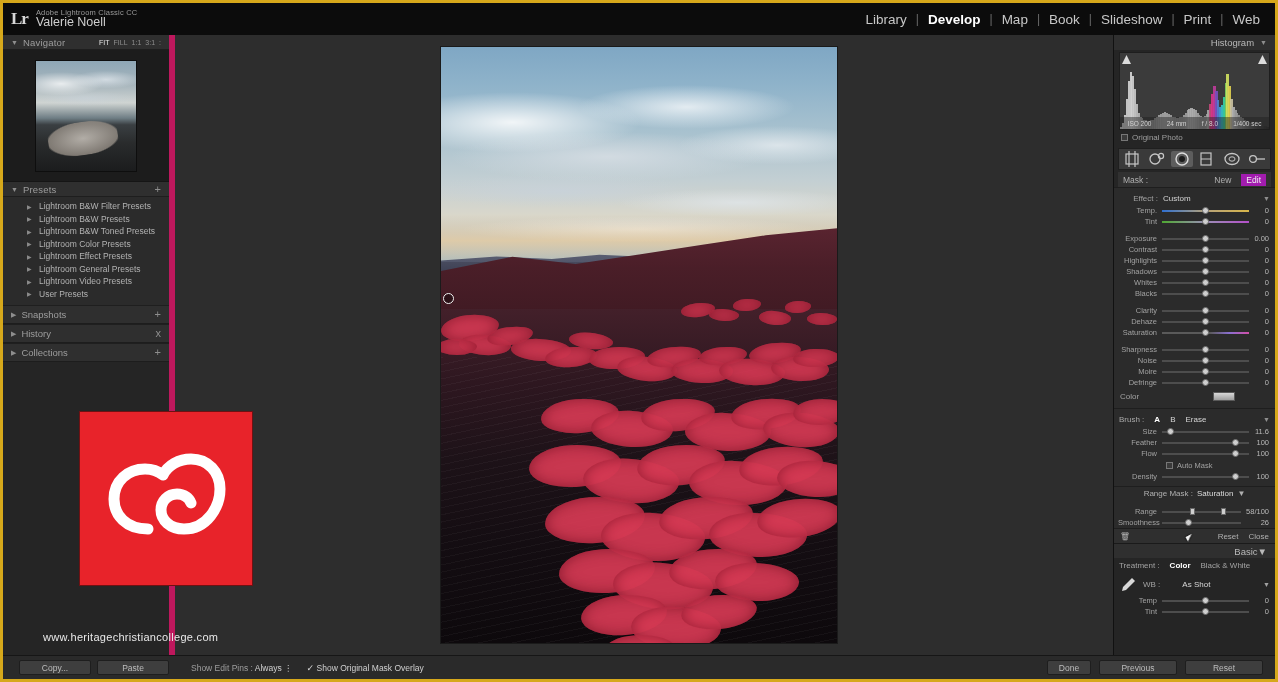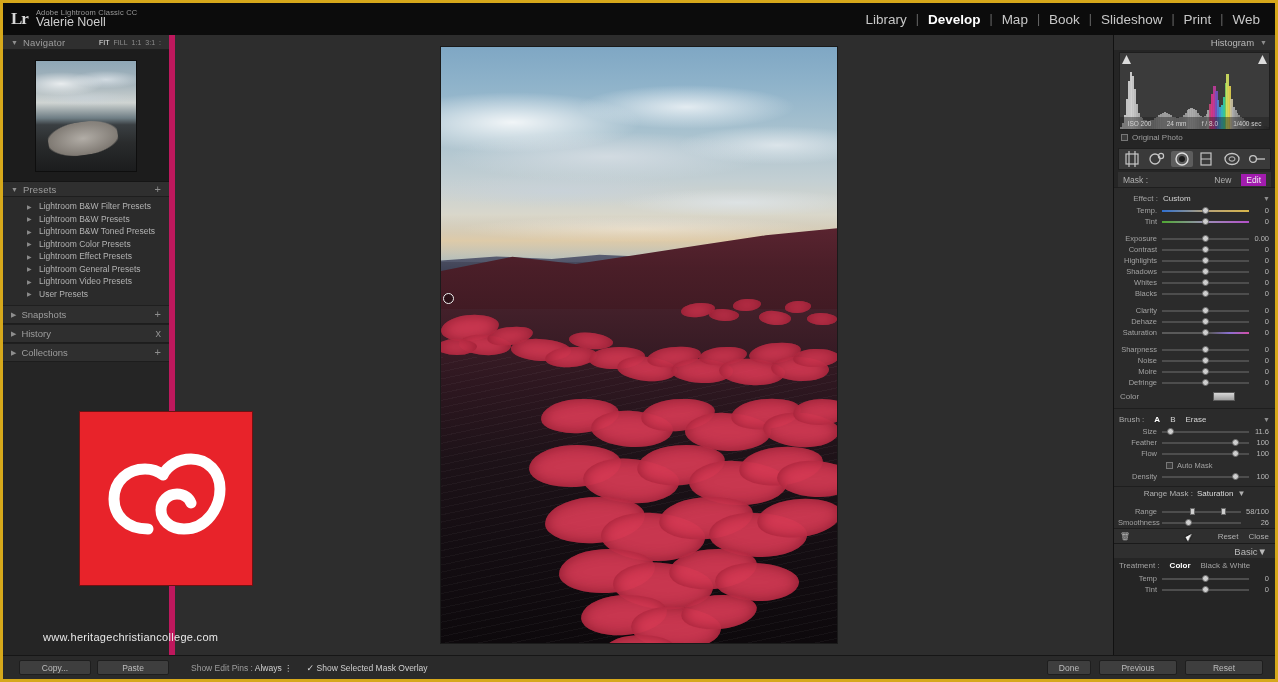--- a/index.html
+++ b/index.html
@@ -862,20 +862,28 @@
 
     <div class="basichead">
       <span>Basic</span>
       <span class="tri2">▼</span>
     </div>
     <div class="treatrow">
       <span>Treatment :</span>
       <span class="opt on">Color</span>
       <span class="opt">Black &amp; White</span>
     </div>
+    <div class="wbrow">
+      <svg width="18" height="16" viewBox="0 0 18 16">
+        <path d="M13 2 L16 5 L7 14 L3 15 L4 11 Z" fill="#d8d8d8"></path>
+      </svg>
+      <span>WB :</span>
+      <span class="asshot" style="margin-left:16px">As Shot</span>
+      <span class="tri3" style="margin-left:auto;font-size:7px">▼</span>
+    </div>
     <div id="basicsliders">
         <div class="srow">
           <span class="name">Temp</span>
           <span class="track">
             <span class="line"></span>
             <span class="knob" style="left:50%"></span>
           </span>
           <span class="val">0</span>
         </div>
         <div class="srow">
@@ -895,21 +903,21 @@
       <span class="btn">Paste</span>
     </div>
     <div class="toolopts">
       <span>
         <span>Show Edit Pins :</span>
         <span class="val">Always</span>
         <span class="val">⋮</span>
       </span>
       <span>
         <span class="tick">✓</span>
-        <span class="val">Show Selected Mask Overlay</span>
+        <span class="val">Show Original Mask Overlay</span>
       </span>
     </div>
     <div class="rightbtns">
       <span class="btn done">Done</span>
       <span class="btn wide">Previous</span>
       <span class="btn wide">Reset</span>
     </div>
   </div>
 </div>
 

